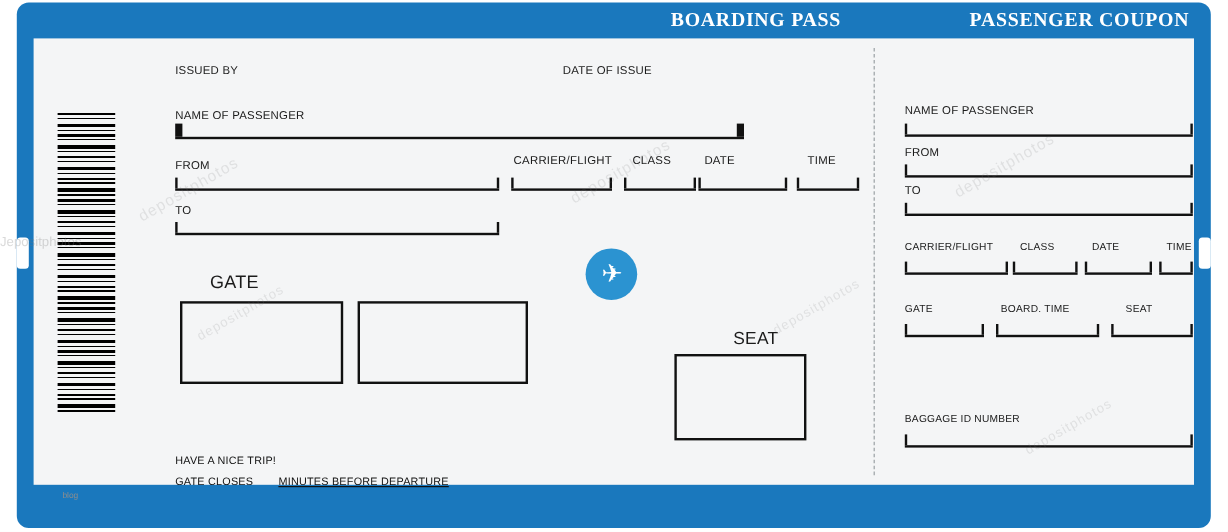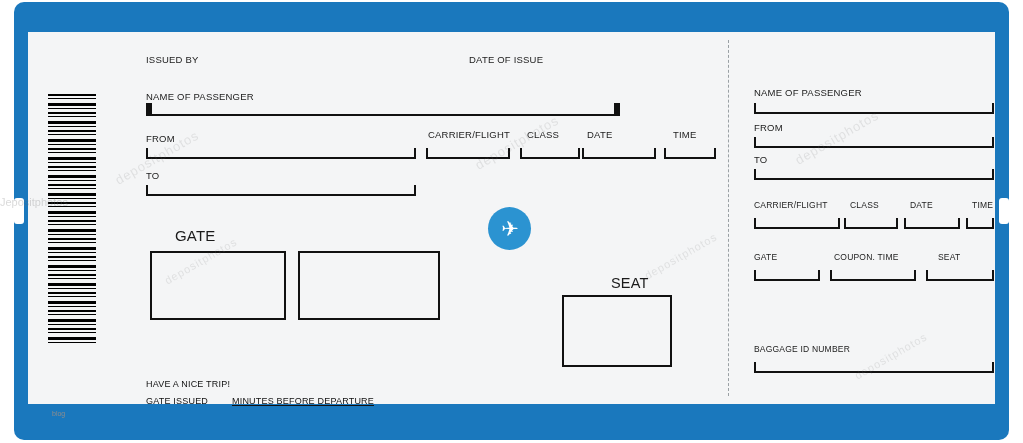--- a/index.html
+++ b/index.html
@@ -221,20 +221,24 @@
     color: rgba(120,120,120,0.28);
     font-size: 11px;
     white-space: nowrap;
   }
 </style>
 </head>
 <body>
 
 <div class="ticket">
 
+  <div class="ticket-header">
+    <div class="hdr-boarding">BOARDING PASS</div>
+    <div class="hdr-coupon">PASSENGER COUPON</div>
+  </div>
 
   <div class="notch left"></div>
   <div class="notch right"></div>
 
   <div class="body-white">
 
     <div class="barcode"></div>
     <div class="barcode-caption">blog</div>
 
     <div class="stub-main">
@@ -265,21 +269,21 @@
 
       <div class="box" style="left:184px; top:219px; width:142px; height:69px;"></div>
 
       <div class="logo-circle"></div>
       <div class="logo-plane">✈</div>
 
       <div class="lbl" style="left:497px; top:243px; font-size:14.5px;">SEAT</div>
       <div class="box" style="left:448px; top:263px; width:110px; height:72px;"></div>
 
       <div class="foot" style="left:32px; top:347px;">HAVE A NICE TRIP!</div>
-      <div class="foot" style="left:32px; top:364px;">GATE ISSUED</div>
+      <div class="foot" style="left:32px; top:364px;">GATE CLOSES</div>
       <div class="foot" style="left:118px; top:364px;text-decoration:underline;">MINUTES BEFORE DEPARTURE</div>
     </div>
 
     <div class="perf"></div>
 
     <div class="coupon">
       <div class="lbl" style="left:14px; top:55px;">NAME OF PASSENGER</div>
       <div class="rule" style="left:14px; top:73px; width:240px;"></div>
 
       <div class="lbl" style="left:14px; top:90px;">FROM</div>
@@ -292,21 +296,21 @@
       <div class="lbl sm" style="left:110px; top:168px;">CLASS</div>
       <div class="lbl sm" style="left:170px; top:168px;">DATE</div>
       <div class="lbl sm" style="left:232px; top:168px;">TIME</div>
 
       <div class="rule" style="left:14px; top:188px; width:86px;"></div>
       <div class="rule" style="left:104px; top:188px; width:54px;"></div>
       <div class="rule" style="left:164px; top:188px; width:56px;"></div>
       <div class="rule" style="left:226px; top:188px; width:28px;"></div>
 
       <div class="lbl sm" style="left:14px; top:220px;">GATE</div>
-      <div class="lbl sm" style="left:94px; top:220px;">COUPON. TIME</div>
+      <div class="lbl sm" style="left:94px; top:220px;">BOARD. TIME</div>
       <div class="lbl sm" style="left:198px; top:220px;">SEAT</div>
 
       <div class="rule" style="left:14px; top:240px; width:66px;"></div>
       <div class="rule" style="left:90px; top:240px; width:86px;"></div>
       <div class="rule" style="left:186px; top:240px; width:68px;"></div>
 
       <div class="lbl sm" style="left:14px; top:312px;">BAGGAGE ID NUMBER</div>
       <div class="rule" style="left:14px; top:332px; width:240px;"></div>
     </div>
   </div>

